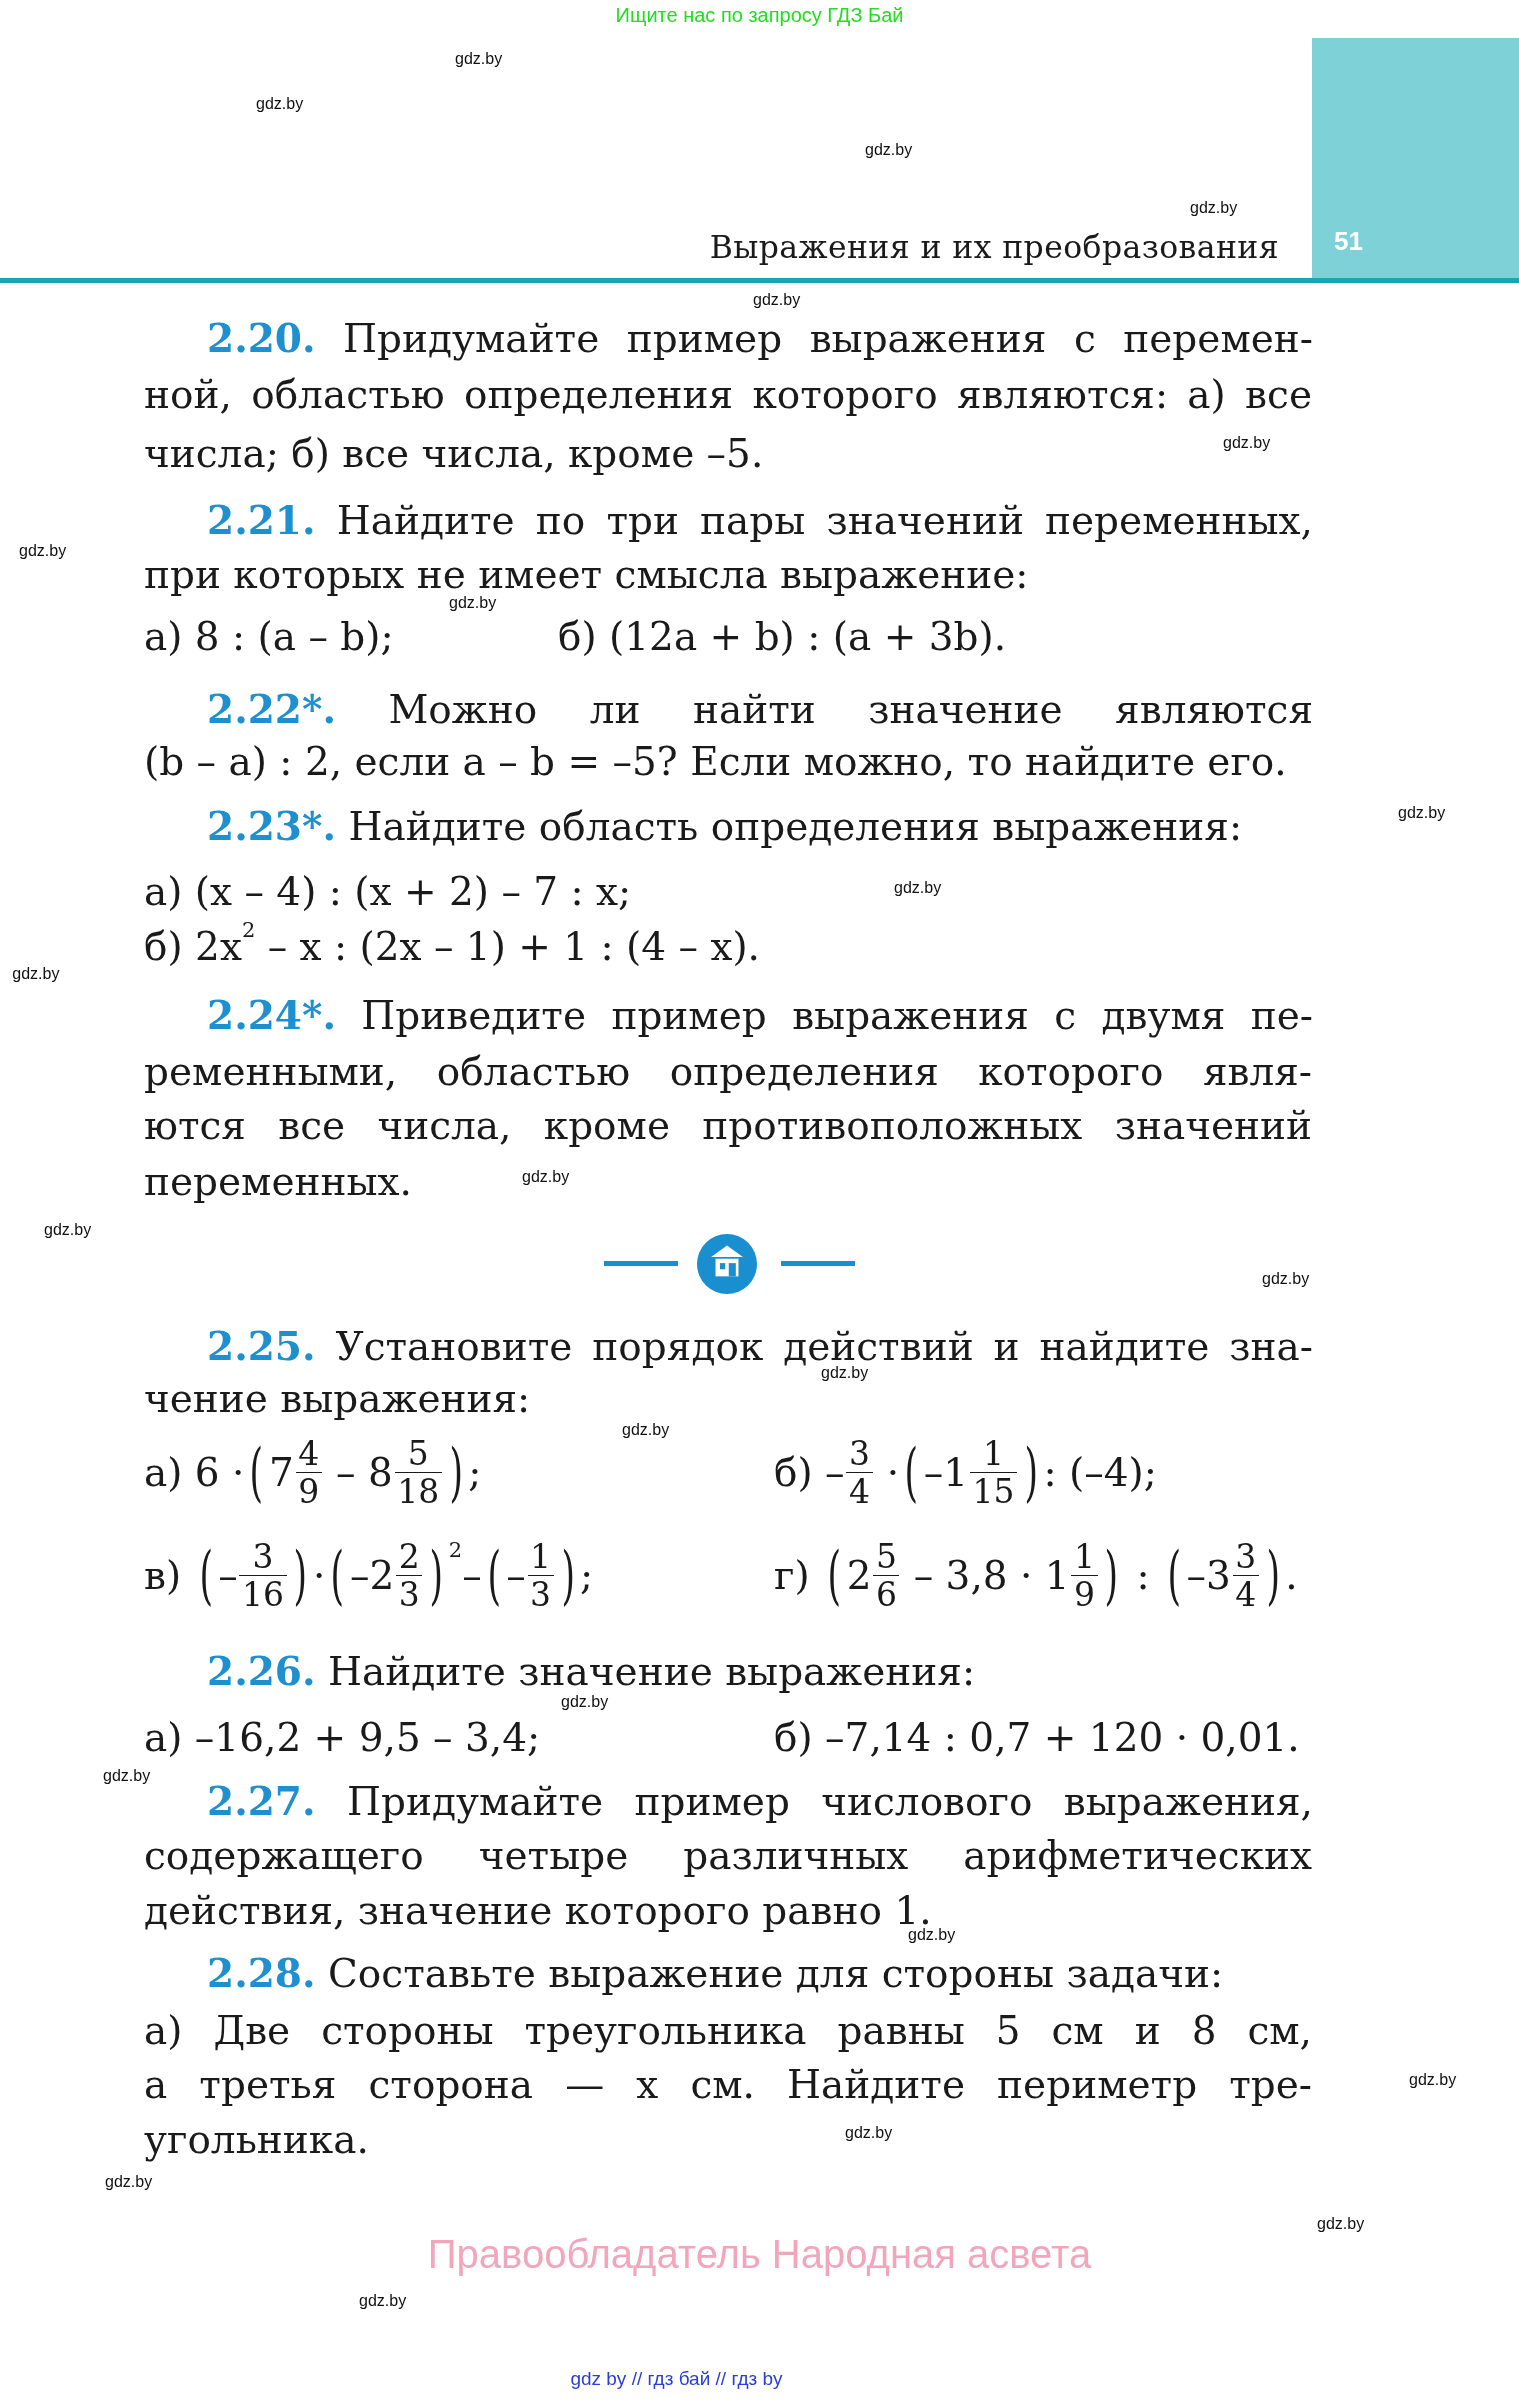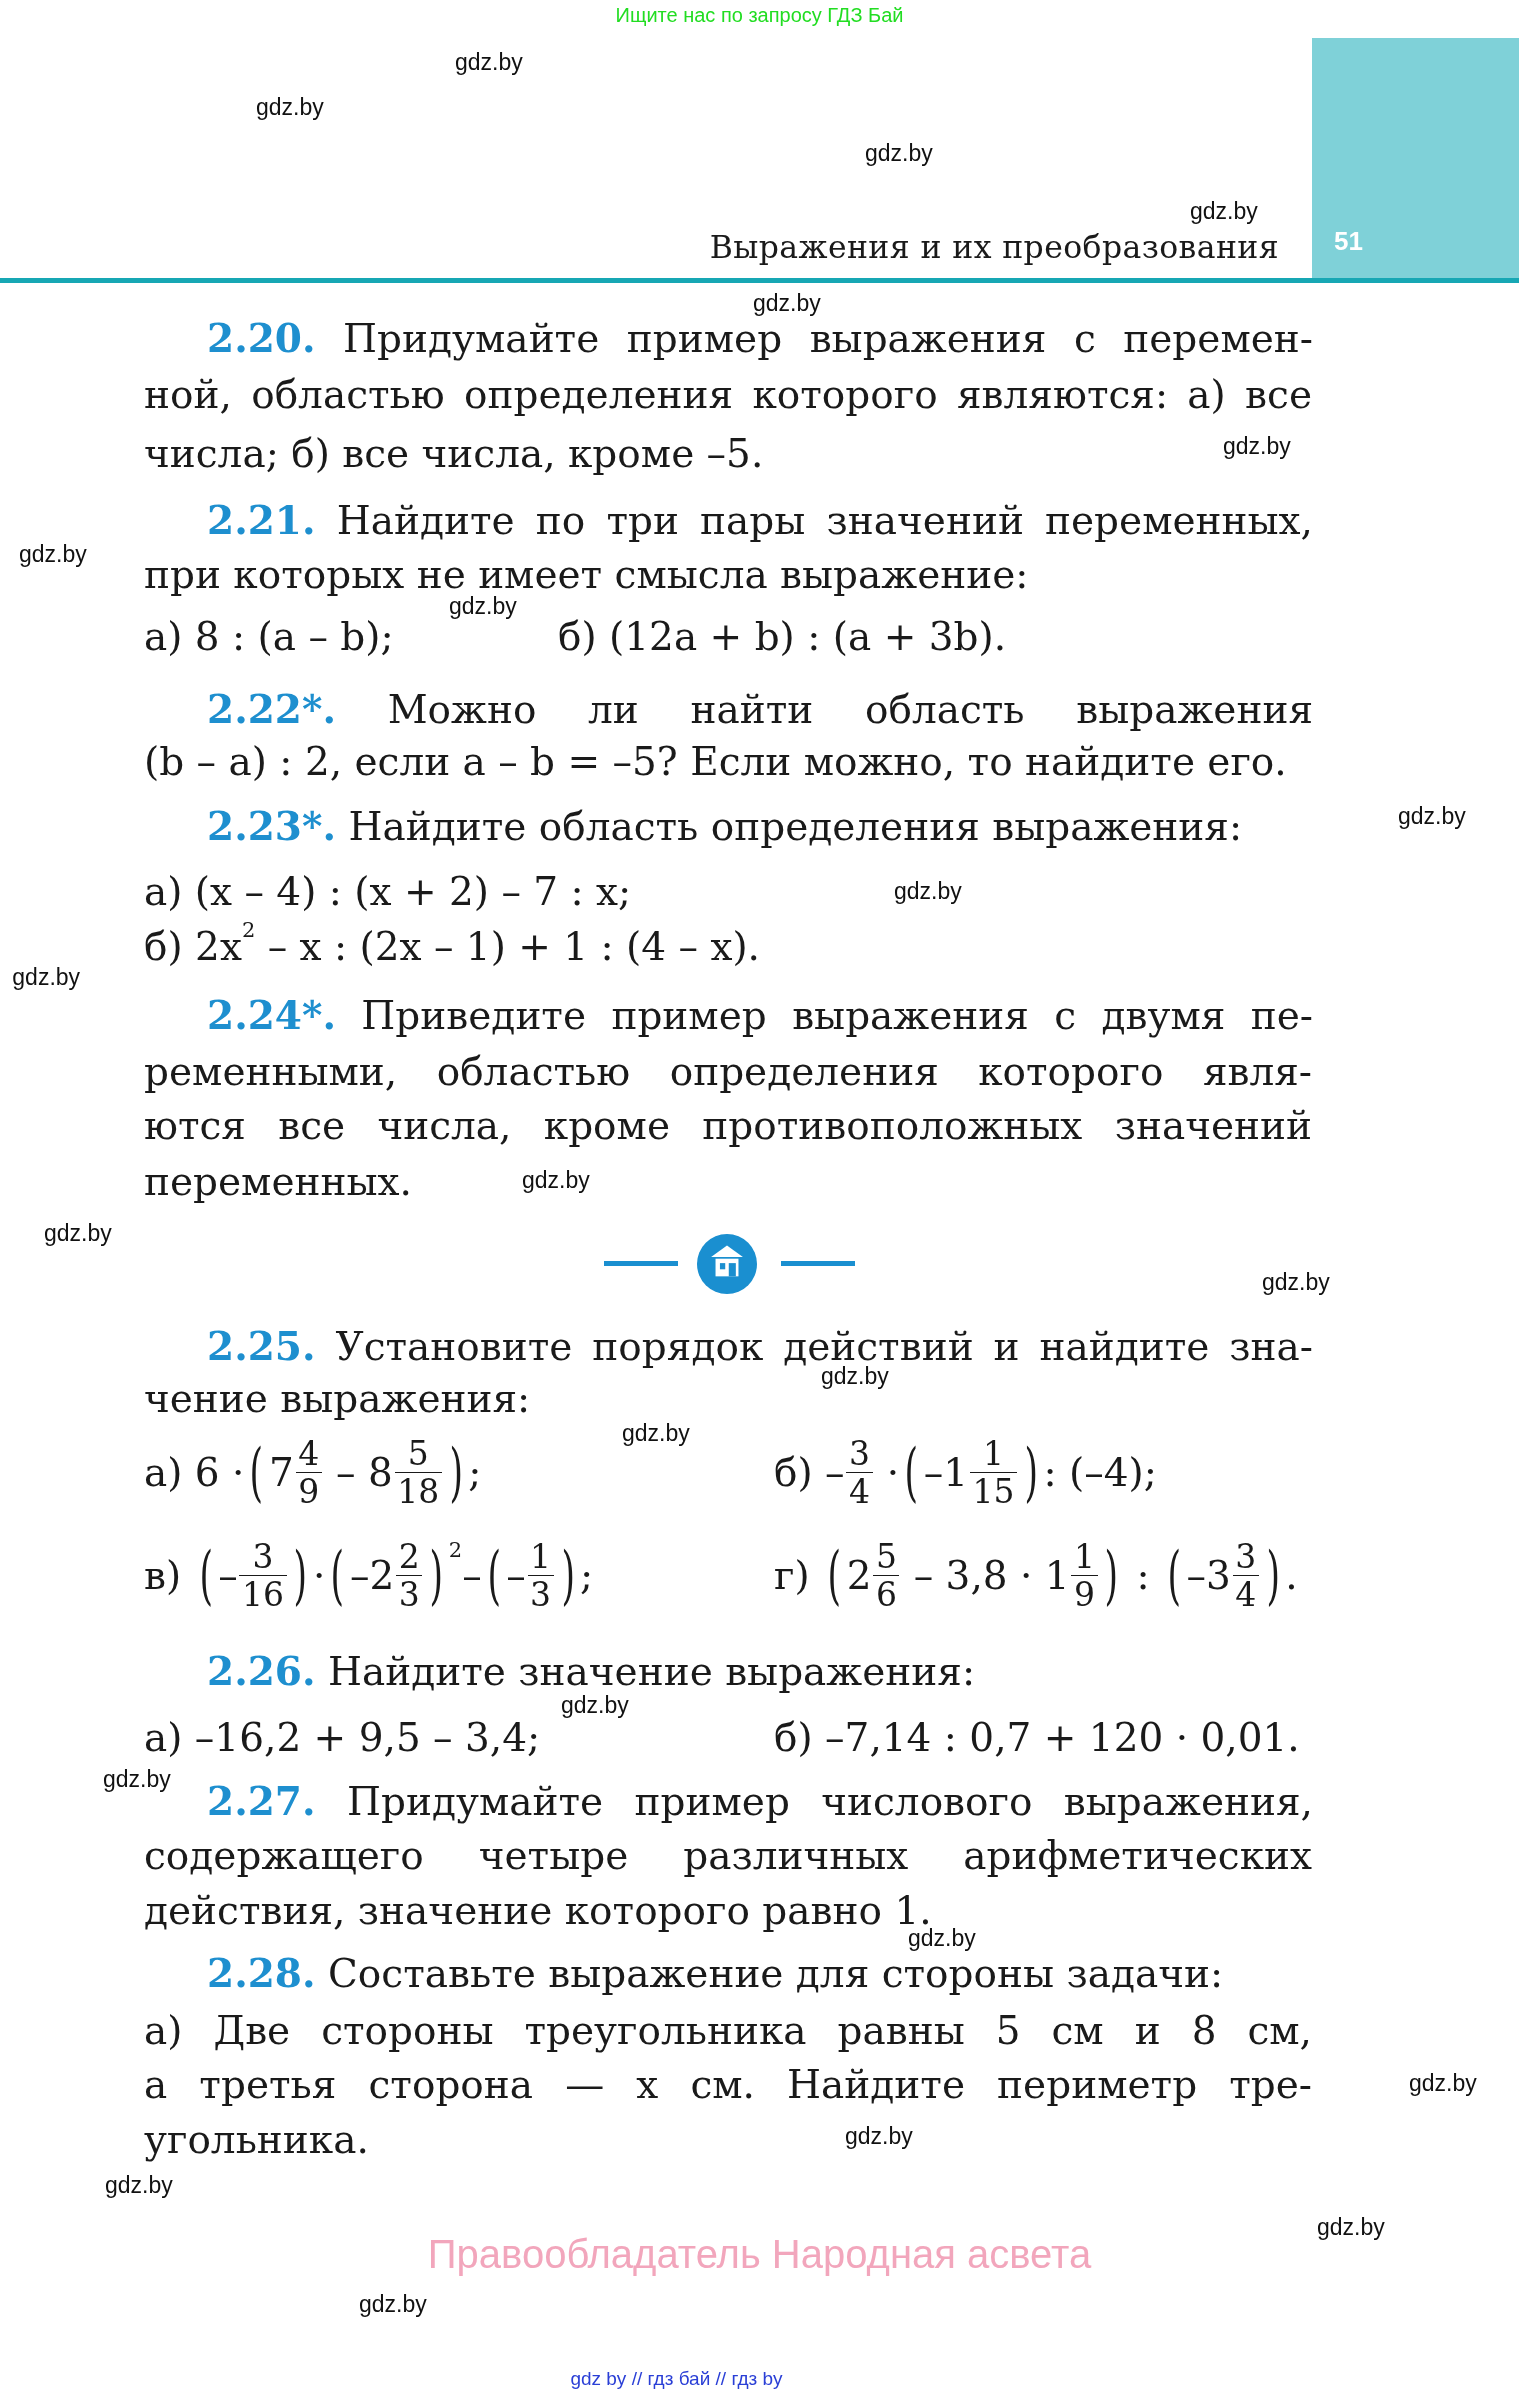--- a/index.html
+++ b/index.html
@@ -1,18 +1,18 @@
 <!DOCTYPE html>
 <html style="font-size:14px"><head>
 <meta charset="utf-8">
 <style>
   html, body { margin:0; padding:0; }
   body { width:1519px; height:2401px; position:relative; background:#ffffff; overflow:hidden;
          font-family:"DejaVu Serif","Liberation Serif",serif; color:#1a1a1a; }
-  .wm { position:absolute; font-family:"Liberation Sans",sans-serif; font-size:23px; color:#111; line-height:1; }
+  .wm { position:absolute; font-family:"Liberation Sans",sans-serif; font-size:16px; color:#111; line-height:1; }
   .topnote { position:absolute; left:0; width:100%; top:3.5px; text-align:center; font-family:"Liberation Sans",sans-serif;
              font-size:20px; color:#22dd22; }
   .teal-box { position:absolute; left:1312px; top:38px; width:207px; height:242px; background:#7fd1d8; }
   .page-num { position:absolute; left:1334px; top:226px; font-family:"Liberation Sans",sans-serif; font-weight:bold;
               font-size:26px; color:#ffffff; }
   .header-title { position:absolute; right:240px; top:229px; font-family:"DejaVu Serif",serif; font-size:31.5px; color:#1a1a1a; letter-spacing:0.4px; }
   .header-line { position:absolute; left:0; top:278px; width:1519px; height:5.3px; background:#17a7b4; }
   .line { position:absolute; left:144px; width:1168px; font-size:39px; line-height:53px; white-space:nowrap; }
   .just { text-align:justify; text-align-last:justify; }
   .ind { left:207px; width:1106px; }
@@ -67,21 +67,21 @@
 
 <div class="line ind just" style="top:312px"><span class="num">2.20.</span> <span>Придумайте пример выражения с перемен-</span></div>
 <div class="line just" style="top:368px">ной, областью определения которого являются: а) все</div>
 <div class="line" style="top:427px">числа; б) все числа, кроме –5.</div>
 
 <div class="line ind just" style="top:494px"><span class="num">2.21.</span> <span>Найдите по три пары значений переменных,</span></div>
 <div class="line" style="top:548px">при которых не имеет смысла выражение:</div>
 <div class="line" style="top:610px">а) 8 : (a – b);</div>
 <div class="line" style="top:610px;left:558px;width:700px">б) (12a + b) : (a + 3b).</div>
 
-<div class="line ind just" style="top:683px"><span class="num">2.22*.</span> <span>Можно ли найти область выражения</span></div>
+<div class="line ind just" style="top:683px"><span class="num">2.22*.</span> <span>Можно ли найти значение являются</span></div>
 <div class="line" style="top:735px">(b – a) : 2, если a – b = –5? Если можно, то найдите его.</div>
 
 <div class="line ind" style="top:800px"><span class="num">2.23*.</span> <span>Найдите область определения выражения:</span></div>
 <div class="line" style="top:865px">а) (x – 4) : (x + 2) – 7 : x;</div>
 <div class="line" style="top:920px"><span>б) 2x</span><span class="sup">2</span><span> – x : (2x – 1) + 1 : (4 – x).</span></div>
 
 <div class="line ind just" style="top:989px"><span class="num">2.24*.</span> <span>Приведите пример выражения с двумя пе-</span></div>
 <div class="line just" style="top:1045px">ременными, областью определения которого явля-</div>
 <div class="line just" style="top:1099px">ются все числа, кроме противоположных значений</div>
 <div class="line" style="top:1155px">переменных.</div>

